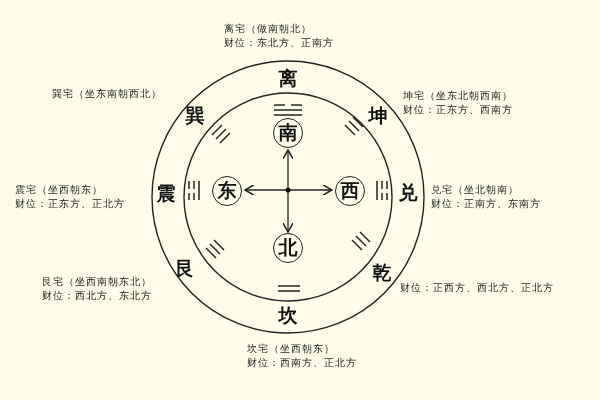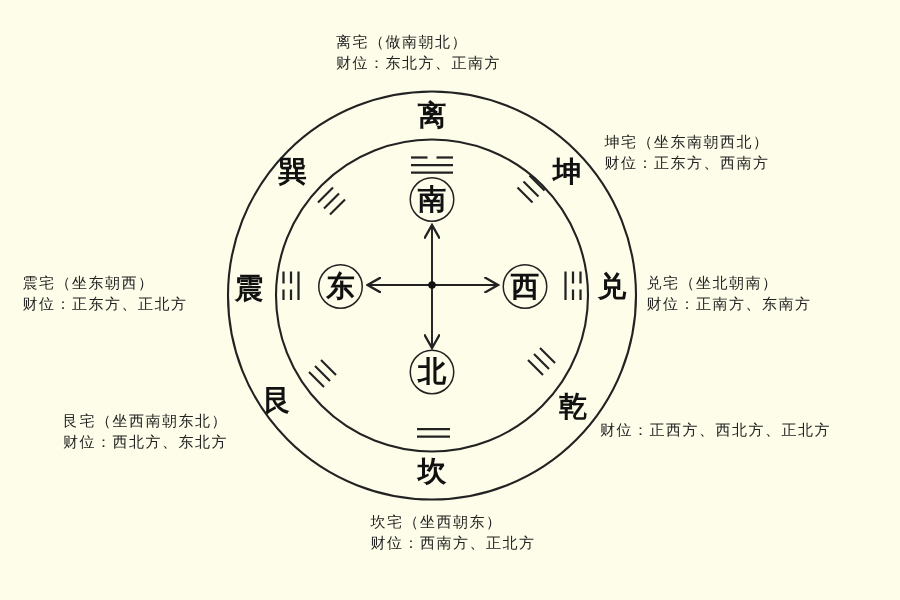--- a/index.html
+++ b/index.html
@@ -99,27 +99,28 @@
 <div class="big" style="left:288px;top:315px;">坎</div>
 <div class="big" style="left:185px;top:268px;">艮</div>
 <div class="big" style="left:166px;top:193px;">震</div>
 <div class="big" style="left:195px;top:115px;">巽</div>
 
 <div class="label" style="left:224px;top:22px;">
   <span class="line">离宅（做南朝北）</span>
   <span class="line">财位：东北方、正南方</span>
 </div>
 <div class="label" style="left:52px;top:87px;">
+  <span class="line">巽宅（坐东南朝西北）</span>
 </div>
 <div class="label" style="left:403px;top:89px;">
-  <span class="line">坤宅（坐东南朝西北）</span>
+  <span class="line">坤宅（坐东北朝西南）</span>
   <span class="line">财位：正东方、西南方</span>
 </div>
 <div class="label" style="left:15px;top:183px;">
-  <span class="line">震宅（坐东朝西）</span>
+  <span class="line">震宅（坐西朝东）</span>
   <span class="line">财位：正东方、正北方</span>
 </div>
 <div class="label" style="left:431px;top:183px;">
   <span class="line">兑宅（坐北朝南）</span>
   <span class="line">财位：正南方、东南方</span>
 </div>
 <div class="label" style="left:42px;top:275px;">
   <span class="line">艮宅（坐西南朝东北）</span>
   <span class="line">财位：西北方、东北方</span>
 </div>

